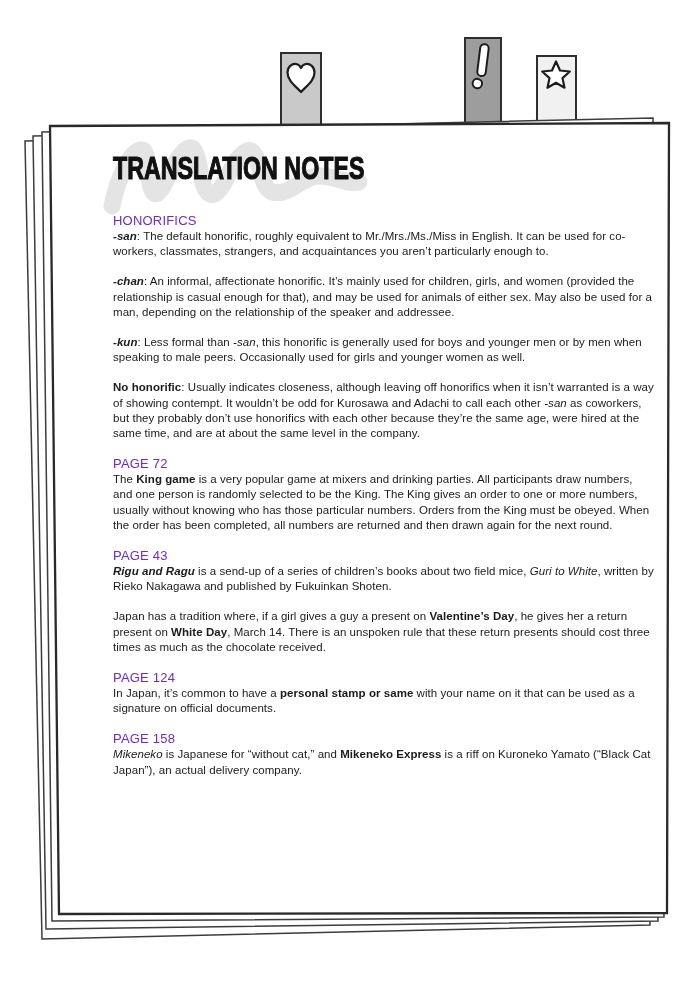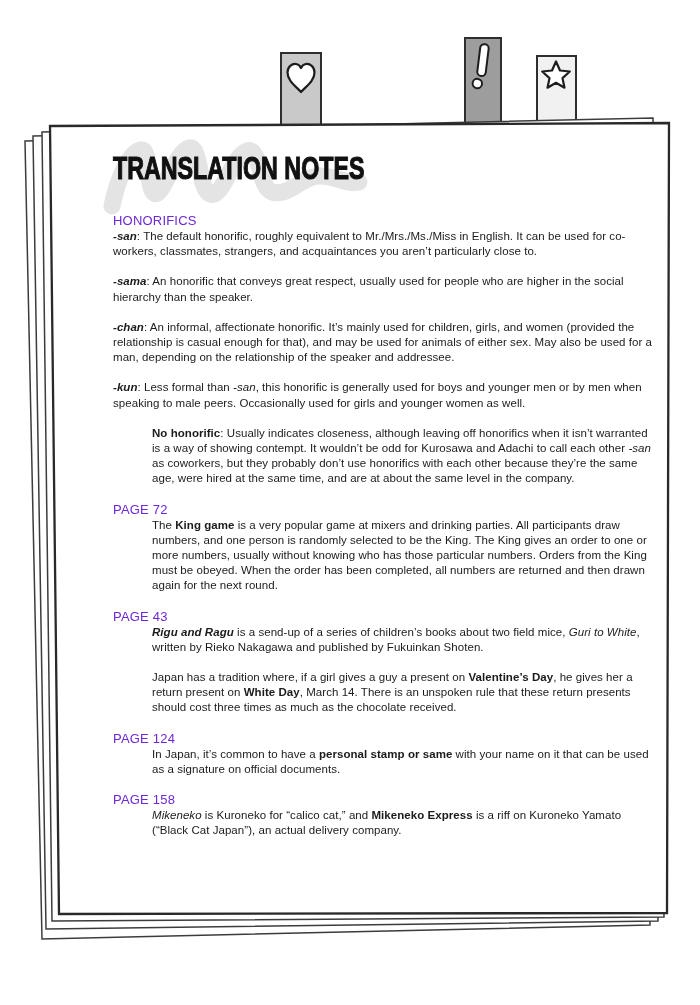--- a/index.html
+++ b/index.html
@@ -21,21 +21,21 @@
   }
   .section { margin:0 0 15px 0; }
   .sec-heading {
     font-size:13px; line-height:16px; font-weight:400; margin:0;
     letter-spacing:0.2px; color:#6d28d9;
   }
   .para {
     font-size:11.5px; line-height:15.2px; margin:0 0 15px 0;
     letter-spacing:0.05px; color:#1b1b1b;
   }
-  .para:last-child { margin-bottom:0;margin-left:39px; }
+  .para:last-child { margin-bottom:0; }
   .b  { font-weight:bold; }
   .i  { font-style:italic; }
   .bi { font-weight:bold; font-style:italic; }
 </style>
 </head>
 <body>
 
 <div class="canvas">
 
   <svg class="artwork" viewBox="0 0 700 1005" xmlns="http://www.w3.org/2000/svg">
@@ -71,22 +71,21 @@
              C162 200 175 152 189 148 C201 145 198 189 210 194
              C223 199 232 156 247 151 C261 147 258 187 272 192
              C289 197 301 177 318 176 C335 175 346 185 359 182" fill="none" stroke-width="17" stroke-linecap="round" stroke="#e4e4e4"></path>
   </svg>
 
   <div class="content">
     <h1 class="page-title">TRANSLATION NOTES</h1>
     <div class="sections" id="sections">
         <section class="section">
           <h2 class="sec-heading">HONORIFICS</h2>
-          <p class="para"><span class="bi">-san</span><span>: The default honorific, roughly equivalent to Mr./Mrs./Ms./Miss in English. It can be used for co-workers, classmates, strangers, and acquaintances you aren’t particularly close to.</span></p>
-          <p class="para"><span class="bi">-sama</span><span>: An honorific that conveys great respect, usually used for people who are higher in the social hierarchy than the speaker.</span></p>
+          <p class="para"><span class="bi">-san</span><span>: The default honorific, roughly equivalent to Mr./Mrs./Ms./Miss in English. It can be used for co-workers, classmates, strangers, and acquaintances you aren’t particularly enough to.</span></p>
           <p class="para"><span class="bi">-chan</span><span>: An informal, affectionate honorific. It’s mainly used for children, girls, and women (provided the relationship is casual enough for that), and may be used for animals of either sex. May also be used for a man, depending on the relationship of the speaker and addressee.</span></p>
           <p class="para"><span class="bi">-kun</span><span>: Less formal than </span><span class="i">-san</span><span>, this honorific is generally used for boys and younger men or by men when speaking to male peers. Occasionally used for girls and younger women as well.</span></p>
           <p class="para"><span class="b">No honorific</span><span>: Usually indicates closeness, although leaving off honorifics when it isn’t warranted is a way of showing contempt. It wouldn’t be odd for Kurosawa and Adachi to call each other </span><span class="i">-san</span><span> as coworkers, but they probably don’t use honorifics with each other because they’re the same age, were hired at the same time, and are at about the same level in the company.</span></p>
         </section>
         <section class="section">
           <h2 class="sec-heading">PAGE 72</h2>
           <p class="para"><span>The </span><span class="b">King game</span><span> is a very popular game at mixers and drinking parties. All participants draw numbers, and one person is randomly selected to be the King. The King gives an order to one or more numbers, usually without knowing who has those particular numbers. Orders from the King must be obeyed. When the order has been completed, all numbers are returned and then drawn again for the next round.</span></p>
         </section>
         <section class="section">
           <h2 class="sec-heading">PAGE 43</h2>
@@ -94,18 +93,18 @@
         </section>
         <section class="section">
           <p class="para"><span>Japan has a tradition where, if a girl gives a guy a present on </span><span class="b">Valentine’s Day</span><span>, he gives her a return present on </span><span class="b">White Day</span><span>, March 14. There is an unspoken rule that these return presents should cost three times as much as the chocolate received.</span></p>
         </section>
         <section class="section">
           <h2 class="sec-heading">PAGE 124</h2>
           <p class="para"><span>In Japan, it’s common to have a </span><span class="b">personal stamp or same</span><span> with your name on it that can be used as a signature on official documents.</span></p>
         </section>
         <section class="section">
           <h2 class="sec-heading">PAGE 158</h2>
-          <p class="para"><span class="i">Mikeneko</span><span> is Kuroneko for “calico cat,” and </span><span class="b">Mikeneko Express</span><span> is a riff on Kuroneko Yamato (“Black Cat Japan”), an actual delivery company.</span></p>
+          <p class="para"><span class="i">Mikeneko</span><span> is Japanese for “without cat,” and </span><span class="b">Mikeneko Express</span><span> is a riff on Kuroneko Yamato (“Black Cat Japan”), an actual delivery company.</span></p>
         </section>
       </div>
   </div>
 
 </div>
 
 </body></html>

